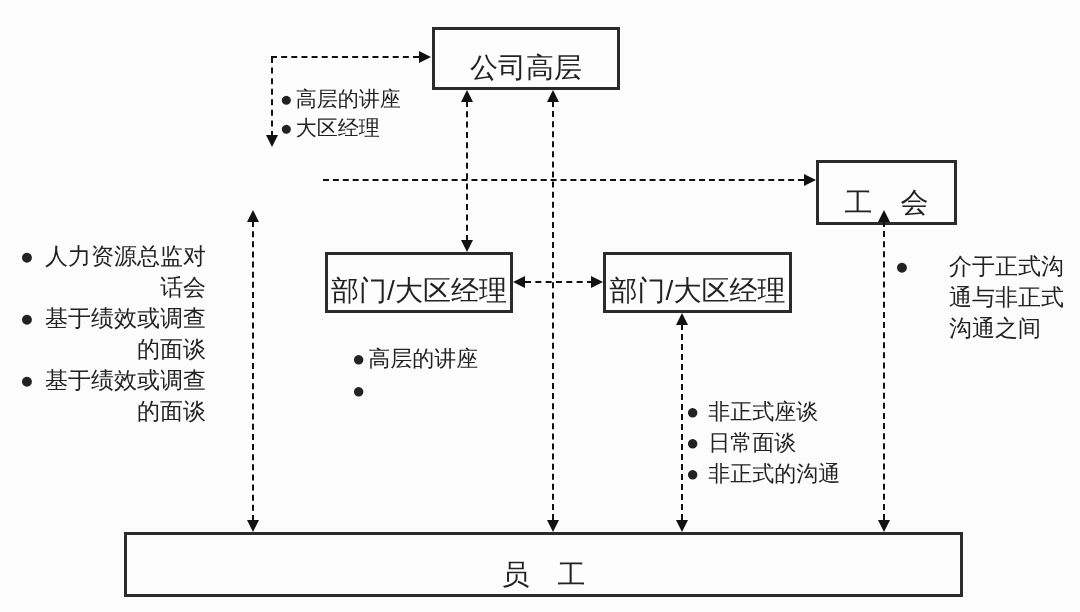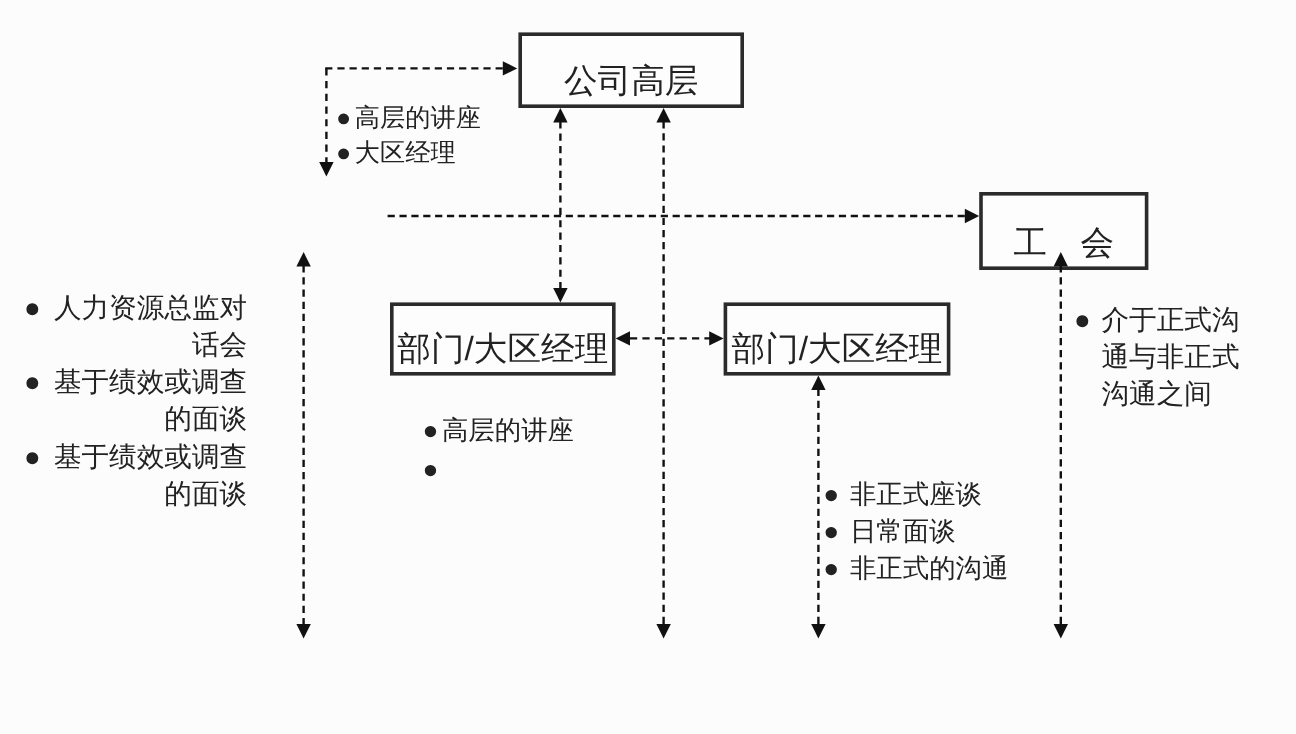--- a/index.html
+++ b/index.html
@@ -38,21 +38,21 @@
   .blist{position:absolute;list-style:none;margin:0;padding:0;}
   .blist li{display:flex;align-items:flex-start;}
   .blist .b{flex:0 0 auto;}
   .gap .b{margin-right:9px;}
   .tight .b{margin-right:3px;}
   .fs21{font-size:21px;line-height:29px;}
   .fs22{font-size:22px;line-height:31px;}
   .fs22b{font-size:22px;line-height:32px;}
   .fs23{font-size:23px;line-height:31px;}
   .w7{width:163px;text-align:right;}
-  .w5{width:119px;}
+  .w5{width:119px;margin-left:31px;}
 </style>
 </head>
 <body>
 
 <div class="canvas">
 
   <div class="node" style="left:432px;top:27px;width:188px;height:63px">
     <span>公司高层</span>
   </div>
 
@@ -62,20 +62,23 @@
   </div>
 
   <div class="node" style="left:325px;top:252px;width:188px;height:61px">
     <span>部门/大区经理</span>
   </div>
 
   <div class="node" style="left:603px;top:252px;width:189px;height:61px">
     <span>部门/大区经理</span>
   </div>
 
+  <div class="node" style="left:124px;top:532px;width:839px;height:65px">
+    <span>员　工</span>
+  </div>
 
   <div class="vline" style="left:271px;top:57px;height:80px"></div>
   <div class="ah down" style="left:266px;top:135px"></div>
   <div class="hline" style="left:271px;top:56px;width:148px"></div>
   <div class="ah right" style="left:419px;top:51px"></div>
 
   <div class="ah up" style="left:247px;top:210px"></div>
   <div class="vline" style="left:252px;top:221px;height:300px"></div>
   <div class="ah down" style="left:247px;top:520px"></div>
 

